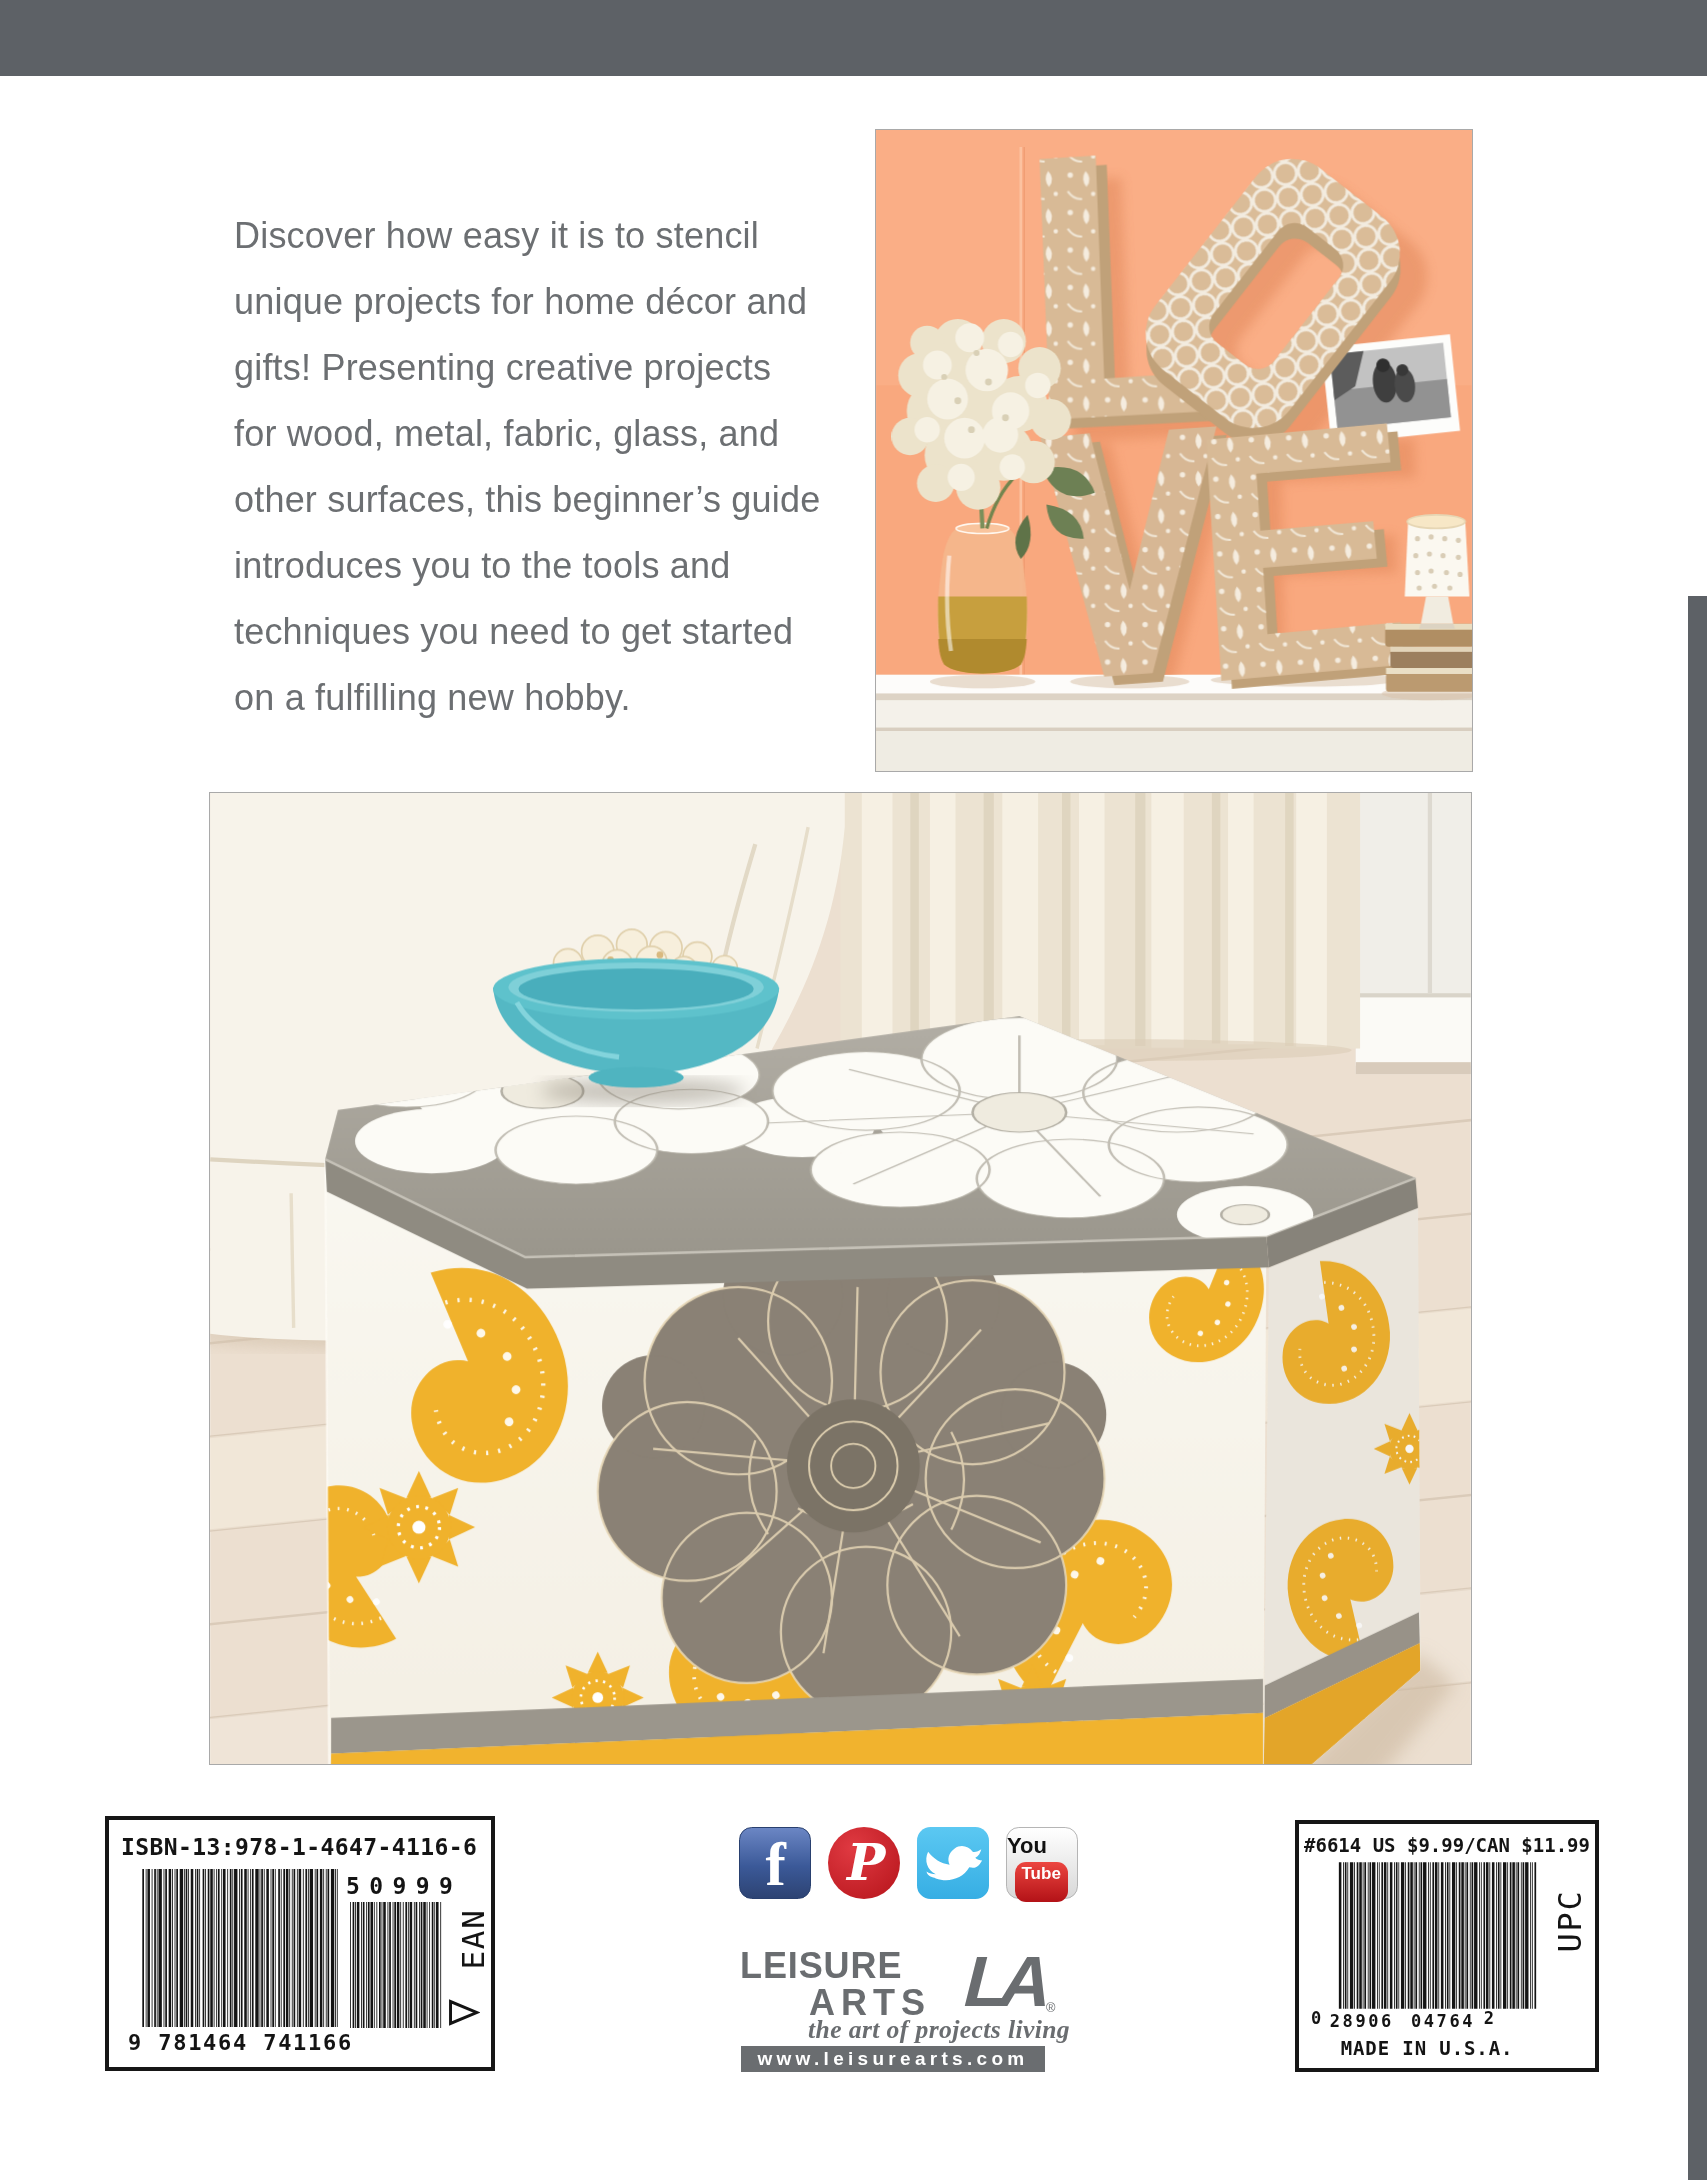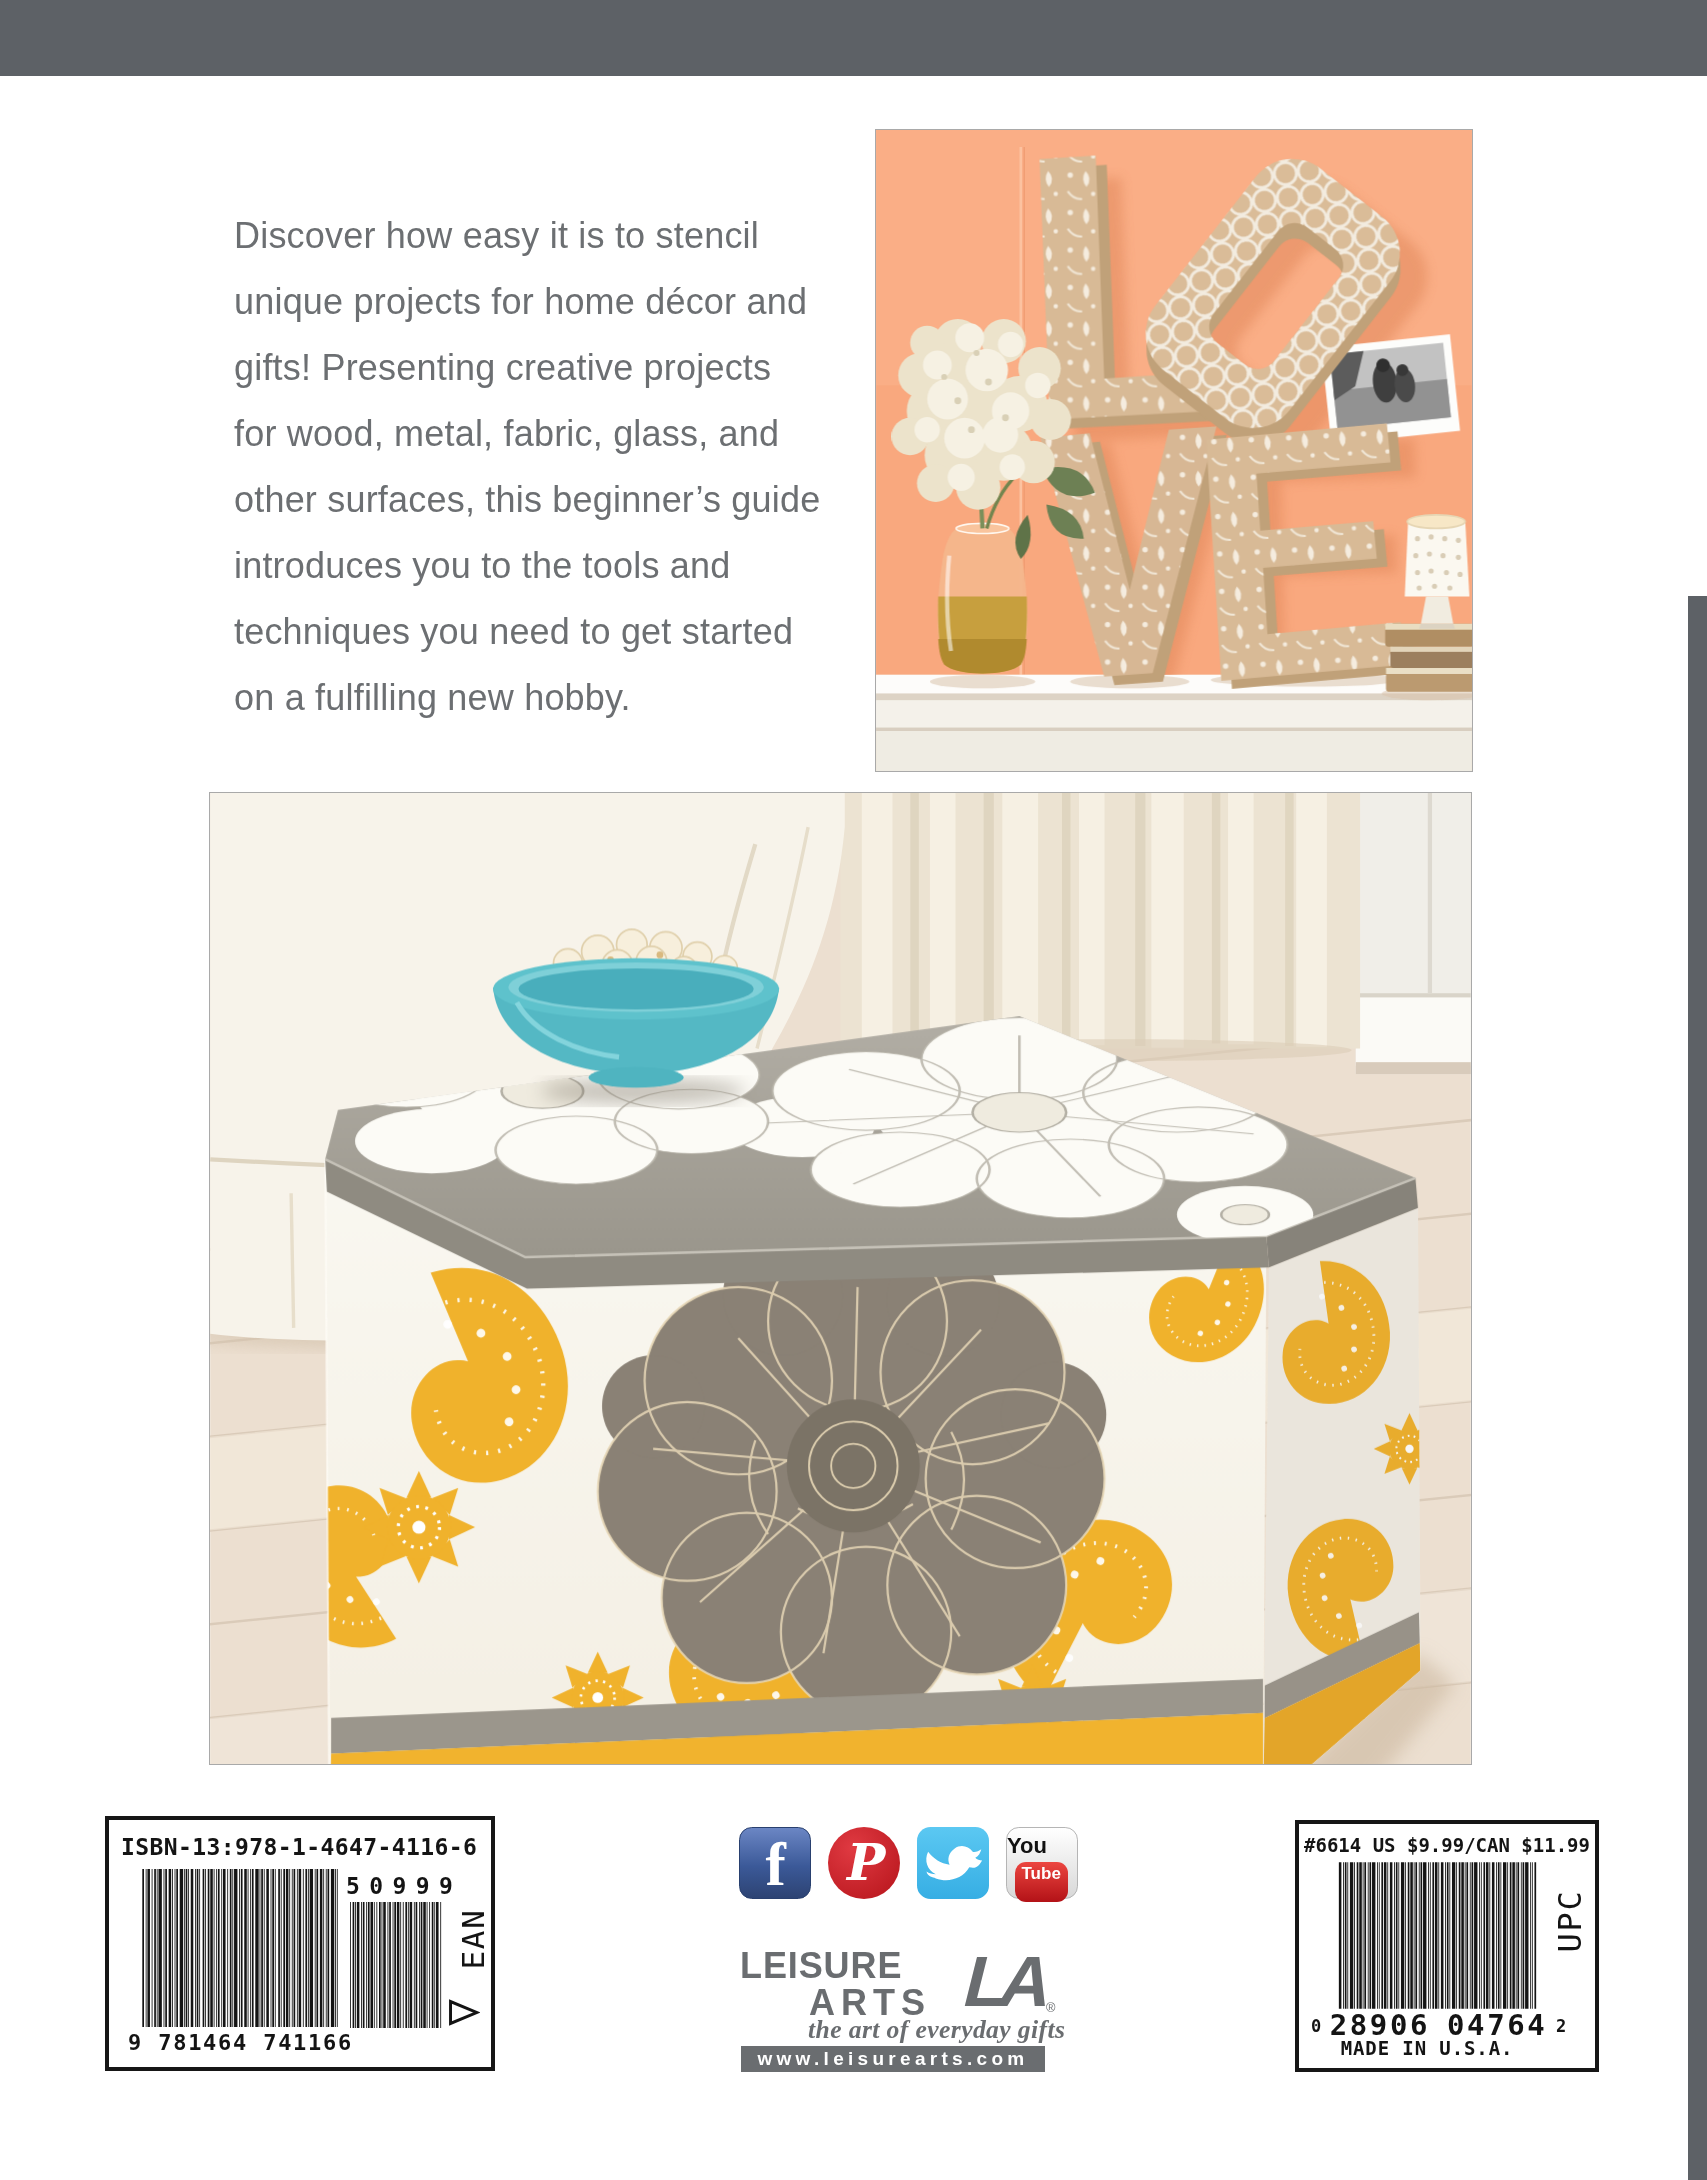--- a/index.html
+++ b/index.html
@@ -23,21 +23,21 @@
   .isbn-digits .grp{margin-left:15.3px;}
   .supp-digits{position:absolute;left:237px;top:53px;font-size:23px;font-weight:700;letter-spacing:9.4px;white-space:nowrap;}
   .supp-bars{position:absolute;left:240px;top:82px;}
   .side-rot{position:absolute;transform:rotate(-90deg);transform-origin:center;font-size:31px;letter-spacing:1.7px;}
   .ean-rot{left:317px;top:101px;width:94px;text-align:center;}
   .ean-tri{position:absolute;left:339px;top:179px;}
   .upc-header{position:absolute;left:0;top:10.2px;width:100%;text-align:center;font-size:19px;font-weight:700;white-space:nowrap;}
   .upc-bars{position:absolute;left:39px;top:38px;}
   .upc-digits{position:absolute;left:12px;top:184px;width:256px;font-weight:700;white-space:nowrap;}
   .upc-digits .small{font-size:17px;vertical-align:3.4px;}
-  .upc-digits .grp{font-size:29px;letter-spacing:2.6px;margin:0 8.5px;text-align:center;}
+  .upc-digits .grp{font-size:17px;letter-spacing:2.6px;margin:0 8.5px;text-align:center;}
   .upc-made{position:absolute;left:0;top:213px;width:256px;text-align:center;font-size:19px;font-weight:700;letter-spacing:0.9px;}
   .upc-rot{left:220px;top:78px;width:102px;text-align:center;font-size:32px;}
   .social{position:absolute;left:739px;top:1827px;width:341px;height:72px;}
   .sicon{position:absolute;top:0;width:72px;height:72px;}
   .fb{left:0;border-radius:12.8px;background:linear-gradient(#6b86c4 0%,#3b5998 55%,#2d4373 100%);
       border:1.7px solid #29406f;box-sizing:border-box;}
   .fb .f{position:absolute;left:25.6px;top:1.7px;color:#fff;font-size:61px;font-weight:700;font-family:"Liberation Serif",serif;}
   .pin{left:89px;border-radius:50%;background:radial-gradient(circle at 35% 30%,#e03a42,#c01d24 75%);}
   .pin .p{position:absolute;left:19px;top:5.1px;color:#fff;font-size:51px;font-weight:700;font-style:italic;
           font-family:"DejaVu Serif",serif;}
@@ -569,21 +569,21 @@
   </div>
 
   <div class="pub pub-leisure">LEISURE</div>
   <div class="pub pub-arts">ARTS</div>
   <svg class="pub pub-la" width="85" height="72" viewBox="0 0 100 84">
     <g transform="translate(14,0) skewX(-14)">
       <text x="0" y="70" font-family="Liberation Sans, sans-serif" font-size="84" font-weight="700" letter-spacing="-10" fill="#6a6d70">LA</text>
     </g>
   </svg>
   <div class="pub pub-reg">®</div>
-  <div class="pub pub-tag">the art of everyday gifts</div>
+  <div class="pub pub-tag">the art of projects living</div>
   <div class="pub pub-bar">www.leisurearts.com</div>
 
   <div class="bcbox upc-box">
     <div class="upc-header mono">#6614 US $9.99/CAN $11.99</div>
     <svg class="upc-bars" width="199" height="147" viewBox="0 0 234 172">
       <path d="M1,86 H233" stroke="#141414" stroke-width="172" stroke-dasharray="3 2 1 1 2 1 1 2 4 1 1 2 2 1 3 1 1 1 2 2 1 1 2 1 4 2 1 1 1 2 2 1 3 1 1 2"></path>
     </svg>
     <div class="upc-digits mono">
       <span class="small">0</span><span class="grp">28906</span><span class="grp">04764</span><span class="small">2</span>
     </div>

